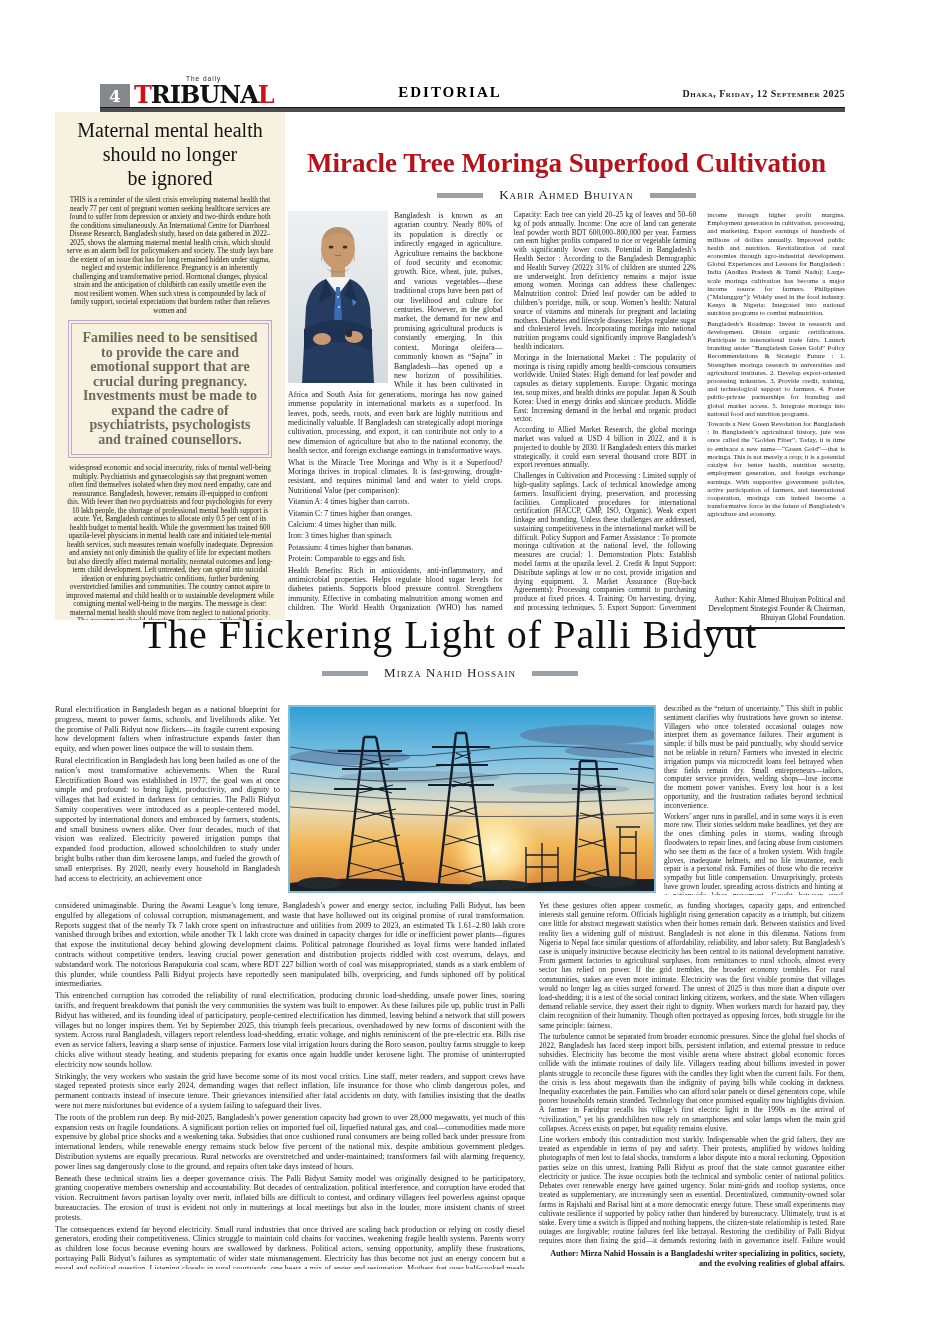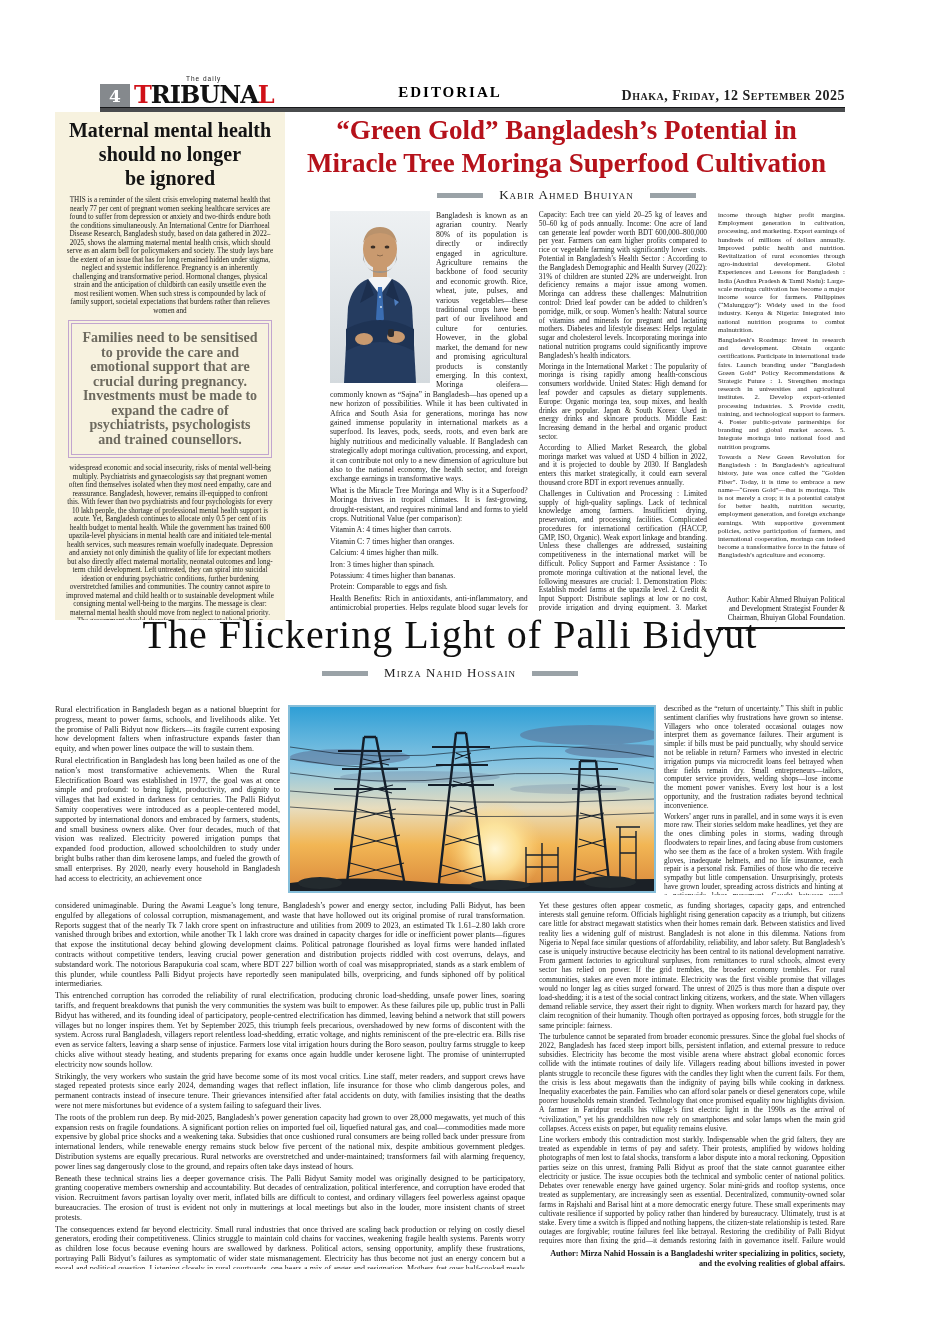--- a/index.html
+++ b/index.html
@@ -12,42 +12,42 @@
                color:#fff;font-family:"DejaVu Serif",serif;font-weight:bold;font-size:17px;
                display:flex;align-items:center;justify-content:center;}
   #logo{position:absolute;left:79px;top:-6px;line-height:1;}
   #logo .daily{display:block;font-family:"Liberation Sans",sans-serif;font-size:6.5px;
                letter-spacing:1px;color:#222;margin:0 0 0 52px;}
   #logo .word{font-family:"DejaVu Serif",serif;font-weight:bold;font-size:24px;letter-spacing:-1px;color:#111;}
   #logo .red{color:#d01118;}
   #section-title{position:absolute;left:0;right:0;top:2px;text-align:center;
                  font-weight:bold;font-size:15px;letter-spacing:2px;color:#000000;}
   #date-line{position:absolute;right:0;top:6px;font-variant:small-caps;font-weight:bold;
-             font-size:14px;letter-spacing:.5px;color:#222;margin-left:25px;}
+             font-size:10px;letter-spacing:.5px;color:#222;margin-left:25px;}
   #masthead-rule{position:absolute;left:45px;right:0;top:25px;height:4px;background:#4a4c4e;
                  border-top:1px solid #17181a;}
 
   
   #editorial{position:absolute;left:55px;top:112px;width:230px;height:508px;background:#f7f2df;
              box-sizing:border-box;padding:4px 11px;overflow:hidden;}
-  #editorial h2{margin:2px 0 6px 0;font-weight:700;font-size:20px;line-height:24px;
+  #editorial h2{margin:2px 0 6px 0;font-weight:400;font-size:20px;line-height:24px;
                 text-align:center;color:#141414;}
   .ed-body{font-size:7.2px;line-height:8.5px;text-align:center;color:#21211f;}
   .ed-body .para{margin:0 0 3px 0;}
   #pull-quote{margin:5px 2px 6px 2px;padding:7px 6px;border:4px double #c2a5cf;
               font-weight:bold;font-size:14px;line-height:14.5px;text-align:center;color:#6d6a5f;}
 
   
   #moringa{position:absolute;left:288px;top:112px;width:557px;}
   #moringa-headline{color:#b5121b;font-weight:bold;font-size:27px;line-height:33px;
                     text-align:center;margin:2px 0 0 0;}
   .author-row{display:flex;align-items:center;justify-content:center;gap:16px;margin-top:7px;}
   .author-bar{width:46px;height:5px;background:#9aa2a7;}
   .author-name{font-variant:small-caps;font-size:13px;letter-spacing:1px;color:#222;}
-  #moringa-cols{display:flex;gap:11px;margin-top:8px;margin-left:42px;}
+  #moringa-cols{display:flex;gap:11px;margin-top:8px;}
   .m-col{text-align:justify;color:#1d1d1b;}
   #m-col1{width:215px;height:400px;overflow:hidden;font-size:7.8px;line-height:9.4px;}
   #m-col2{width:183px;height:400px;overflow:hidden;font-size:7.4px;line-height:8.8px;}
   #m-col3-wrap{width:138px;display:flex;flex-direction:column;height:418px;}
   #m-col3{flex:1;overflow:hidden;font-size:6.8px;line-height:8.2px;}
   .m-col .para{margin:0 0 2px 0;}
   #m-credit{margin-top:4px;padding-bottom:5px;border-bottom:2px solid #1a1a1a;
             font-weight:normal;font-size:7.4px;line-height:9px;text-align:right;}
   #author-photo{float:left;width:100px;height:172px;margin:0 6px 3px 0;background:#e3e7ea;}
 
@@ -94,21 +94,21 @@
         <p class="para">THIS is a reminder of the silent crisis enveloping maternal health that nearly 77 per cent of pregnant women seeking healthcare services are found to suffer from depression or anxiety and two-thirds endure both the conditions simultaneously. An International Centre for Diarrhoeal Disease Research, Bangladesh study, based on data gathered in 2022–2025, shows the alarming maternal mental health crisis, which should serve as an alarm bell for policymakers and society. The study lays bare the extent of an issue that has for long remained hidden under stigma, neglect and systemic indifference. Pregnancy is an inherently challenging and transformative period. Hormonal changes, physical strain and the anticipation of childbirth can easily unsettle even the most resilient women. When such stress is compounded by lack of family support, societal expectations that burdens rather than relieves women and</p>
       </div>
     <div id="pull-quote">Families need to be sensitised to provide the care and emotional support that are crucial during pregnancy. Investments must be made to expand the cadre of psychiatrists, psychologists and trained counsellors.</div>
     <div class="ed-body">
         <p class="para">widespread economic and social insecurity, risks of mental well-being multiply. Psychiatrists and gynaecologists say that pregnant women often find themselves isolated when they most need empathy, care and reassurance. Bangladesh, however, remains ill-equipped to confront this. With fewer than two psychiatrists and four psychologists for every 10 lakh people, the shortage of professional mental health support is acute. Yet, Bangladesh continues to allocate only 0.5 per cent of its health budget to mental health. While the government has trained 600 upazila-level physicians in mental health care and initiated tele-mental health services, such measures remain woefully inadequate. Depression and anxiety not only diminish the quality of life for expectant mothers but also directly affect maternal mortality, neonatal outcomes and long-term child development. Left untreated, they can spiral into suicidal ideation or enduring psychiatric conditions, further burdening overstretched families and communities. The country cannot aspire to improved maternal and child health or to sustainable development while consigning mental well-being to the margins. The message is clear: maternal mental health should move from neglect to national priority. The government should, therefore, recognise mental health as an inseparable part.</p>
       </div>
   </div>
 
   <div id="moringa">
     <h1 id="moringa-headline">
-      <span>“Green Gold”  Bangladesh’s Potential in</span><br>
+      <br>
       <span>Miracle Tree Moringa Superfood Cultivation</span>
     </h1>
     <div class="author-row">
       <span class="author-bar"></span>
       <span class="author-name">Kabir Ahmed Bhuiyan</span>
       <span class="author-bar"></span>
     </div>
     <div id="moringa-cols">
       <div id="m-col1" class="m-col">
         <svg id="author-photo" viewBox="0 0 100 172" xmlns="http://www.w3.org/2000/svg">
@@ -140,21 +140,21 @@
           <rect x="43" y="52" width="14" height="14" fill="#c99a6f"></rect>
           <ellipse cx="50" cy="38" rx="17" ry="20" fill="#c99a6f"></ellipse>
           <path d="M33 40 Q33 62 50 60 Q67 62 67 40 L67 48 Q62 62 50 62 Q38 62 33 48 Z" fill="#9a948c"></path>
           <path d="M33 32 Q38 22 50 22 Q62 22 67 32 Q64 16 50 16 Q36 16 33 32 Z" fill="#b9926c"></path>
           <ellipse cx="43" cy="36" rx="2.4" ry="1.6" fill="#3a2e26"></ellipse>
           <ellipse cx="57" cy="36" rx="2.4" ry="1.6" fill="#3a2e26"></ellipse>
           <path d="M47 44 Q50 46 53 44" stroke="#8a6a4c" stroke-width="1" fill="none"></path>
         </svg>
         <div>
             <p class="para">Bangladesh is known as an agrarian country. Nearly 80% of its population is directly or indirectly engaged in agriculture. Agriculture remains the backbone of food security and economic growth. Rice, wheat, jute, pulses, and various vegetables—these traditional crops have been part of our livelihood and culture for centuries. However, in the global market, the demand for new and promising agricultural products is constantly emerging. In this context, Moringa oleifera—commonly known as “Sajna” in Bangladesh—has opened up a new horizon of possibilities. While it has been cultivated in Africa and South Asia for generations, moringa has now gained immense popularity in international markets as a superfood. Its leaves, pods, seeds, roots, and even bark are highly nutritious and medicinally valuable. If Bangladesh can strategically adopt moringa cultivation, processing, and export, it can contribute not only to a new dimension of agriculture but also to the national economy, the health sector, and foreign exchange earnings in transformative ways.</p>
-            <p class="para">What is the Miracle Tree Moringa and Why is it a Superfood? Moringa thrives in tropical climates. It is fast-growing, drought-resistant, and requires minimal land and forms to yield crops. Nutritional Value (per comparison):</p>
+            <p class="para">What is the Miracle Tree Moringa and Why is it a Superfood? Moringa thrives in tropical climates. It is fast-growing, drought-resistant, and requires minimal land and water to yield crops. Nutritional Value (per comparison):</p>
             <p class="para">Vitamin A: 4 times higher than carrots.</p>
             <p class="para">Vitamin C: 7 times higher than oranges.</p>
             <p class="para">Calcium: 4 times higher than milk.</p>
             <p class="para">Iron: 3 times higher than spinach.</p>
             <p class="para">Potassium: 4 times higher than bananas.</p>
             <p class="para">Protein: Comparable to eggs and fish.</p>
             <p class="para">Health Benefits: Rich in antioxidants, anti-inflammatory, and antimicrobial properties. Helps regulate blood sugar levels for diabetes patients. Supports blood pressure control. Strengthens immunity. Effective in combating malnutrition among women and children. The World Health Organization (WHO) has named moringa the “Miracle Tree” because every part of it has medicinal properties and proven impact against malnutrition.</p>
           </div>
       </div>
       <div id="m-col2" class="m-col">

